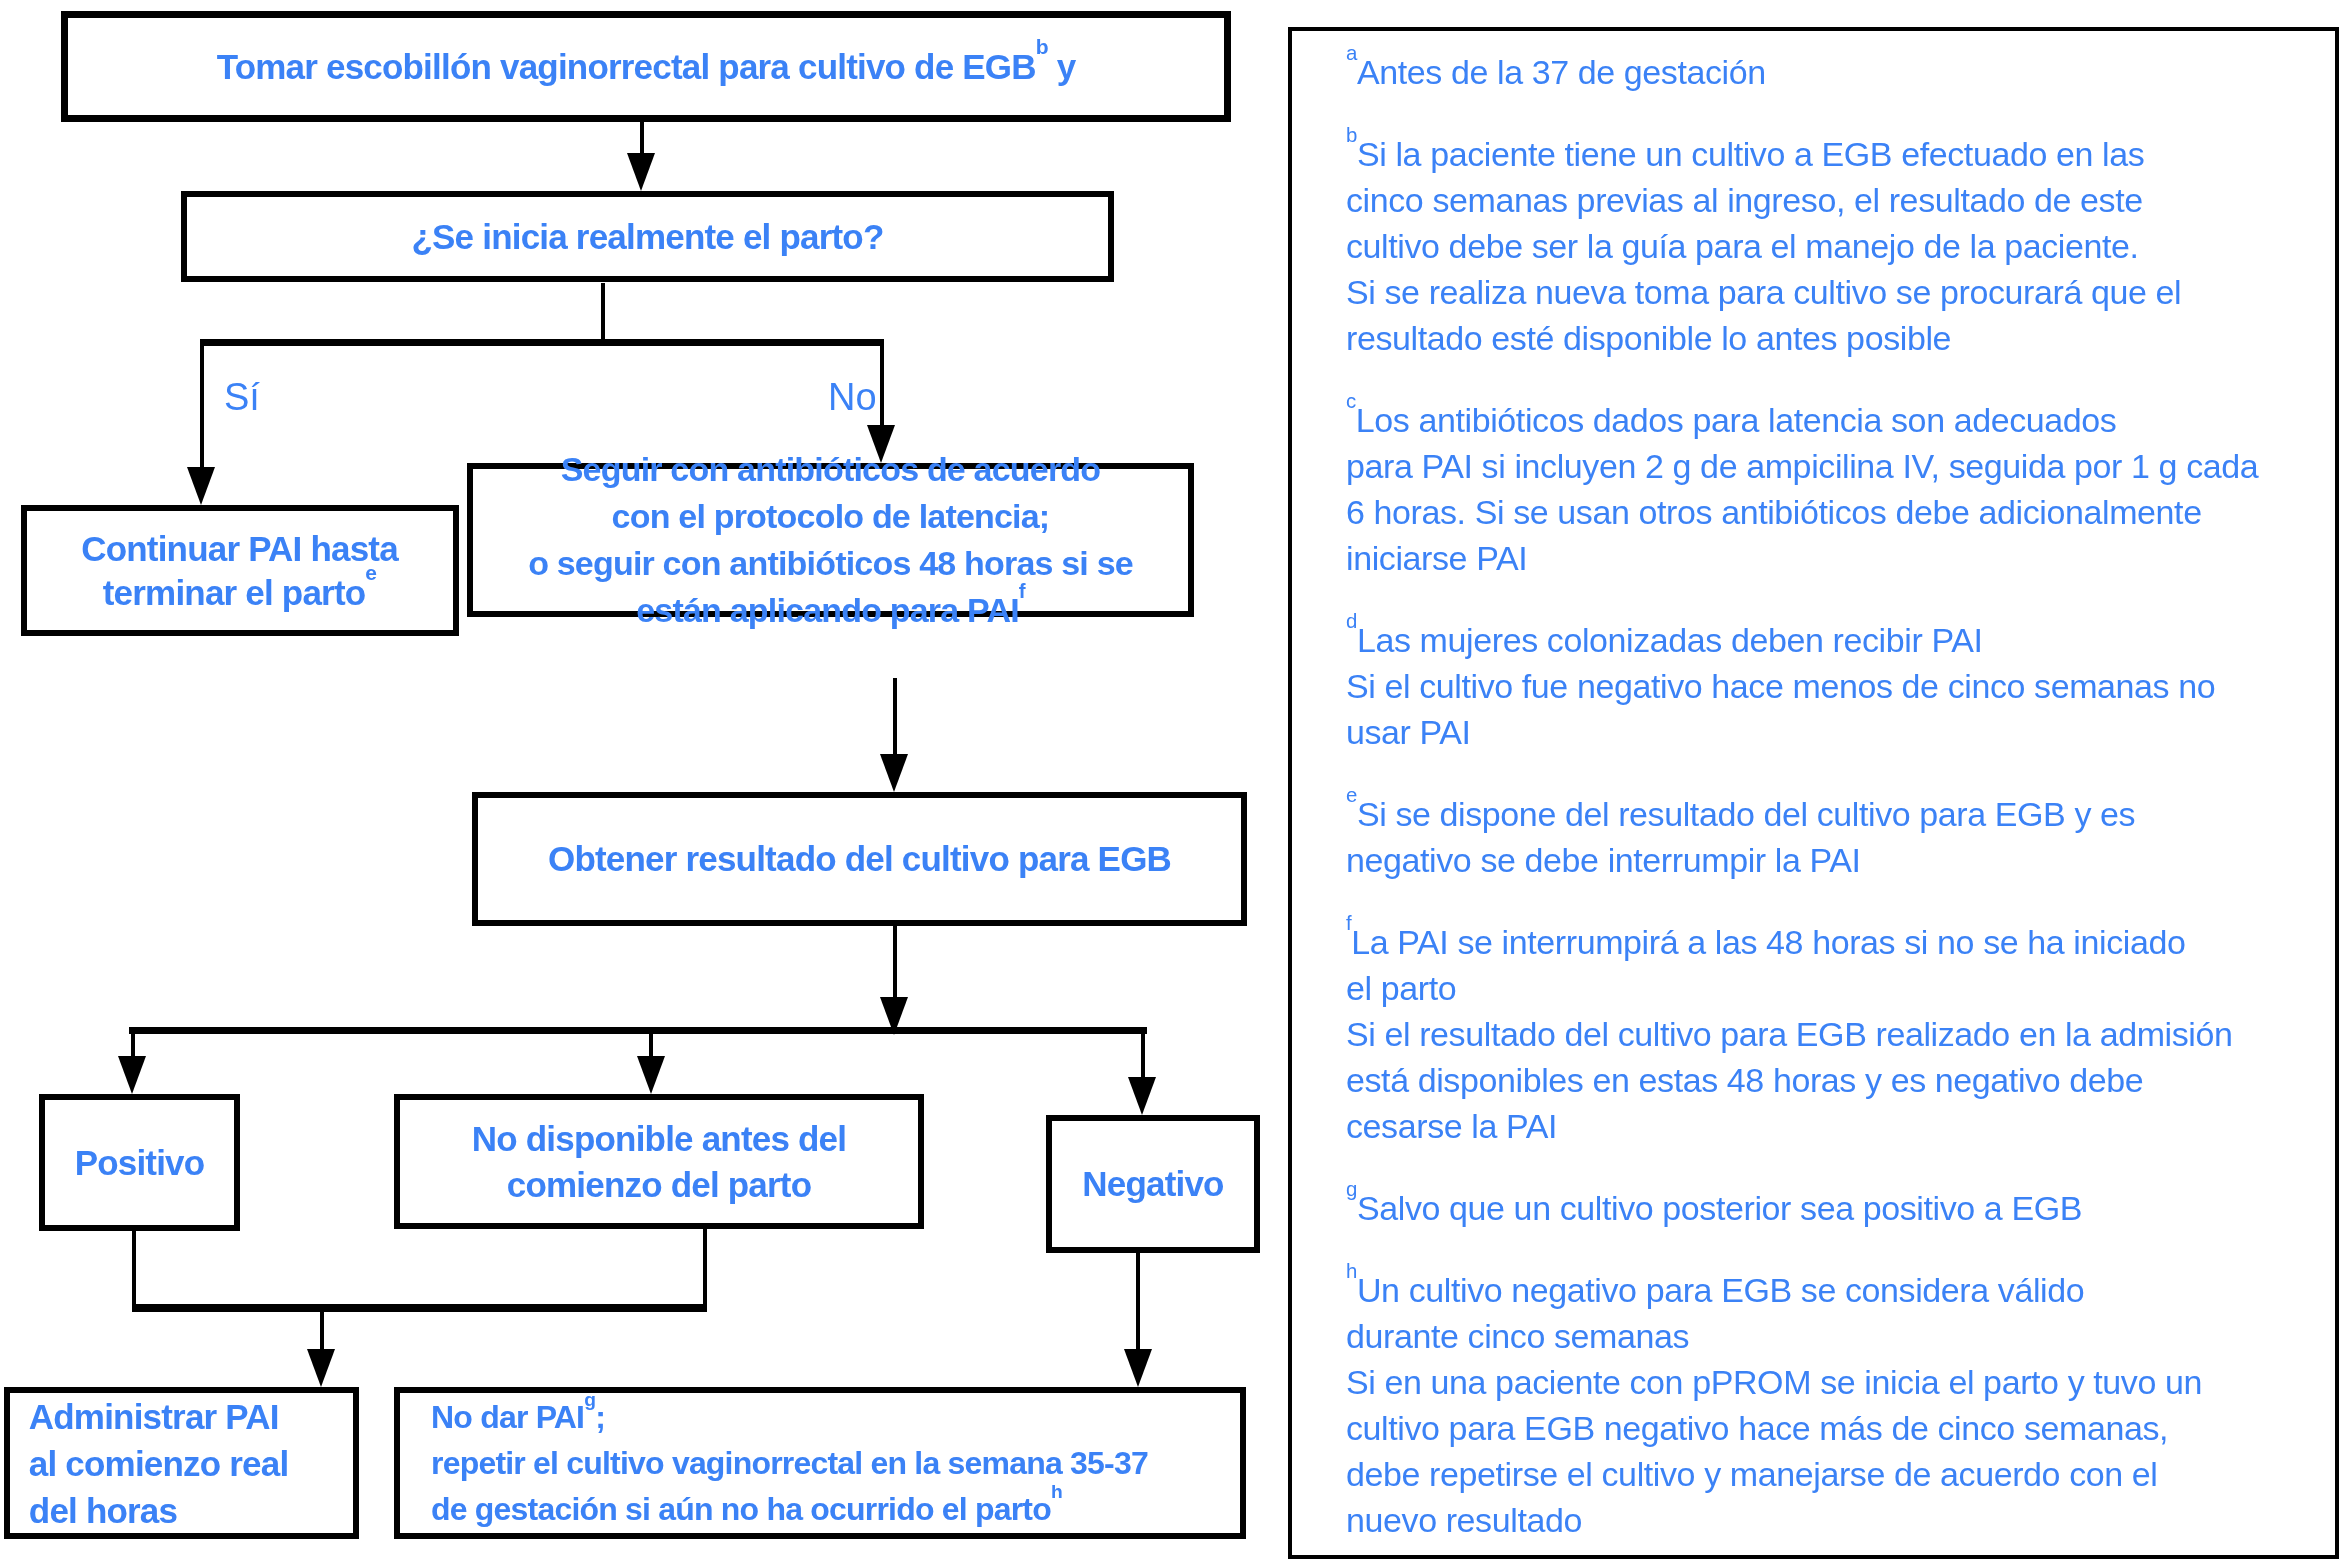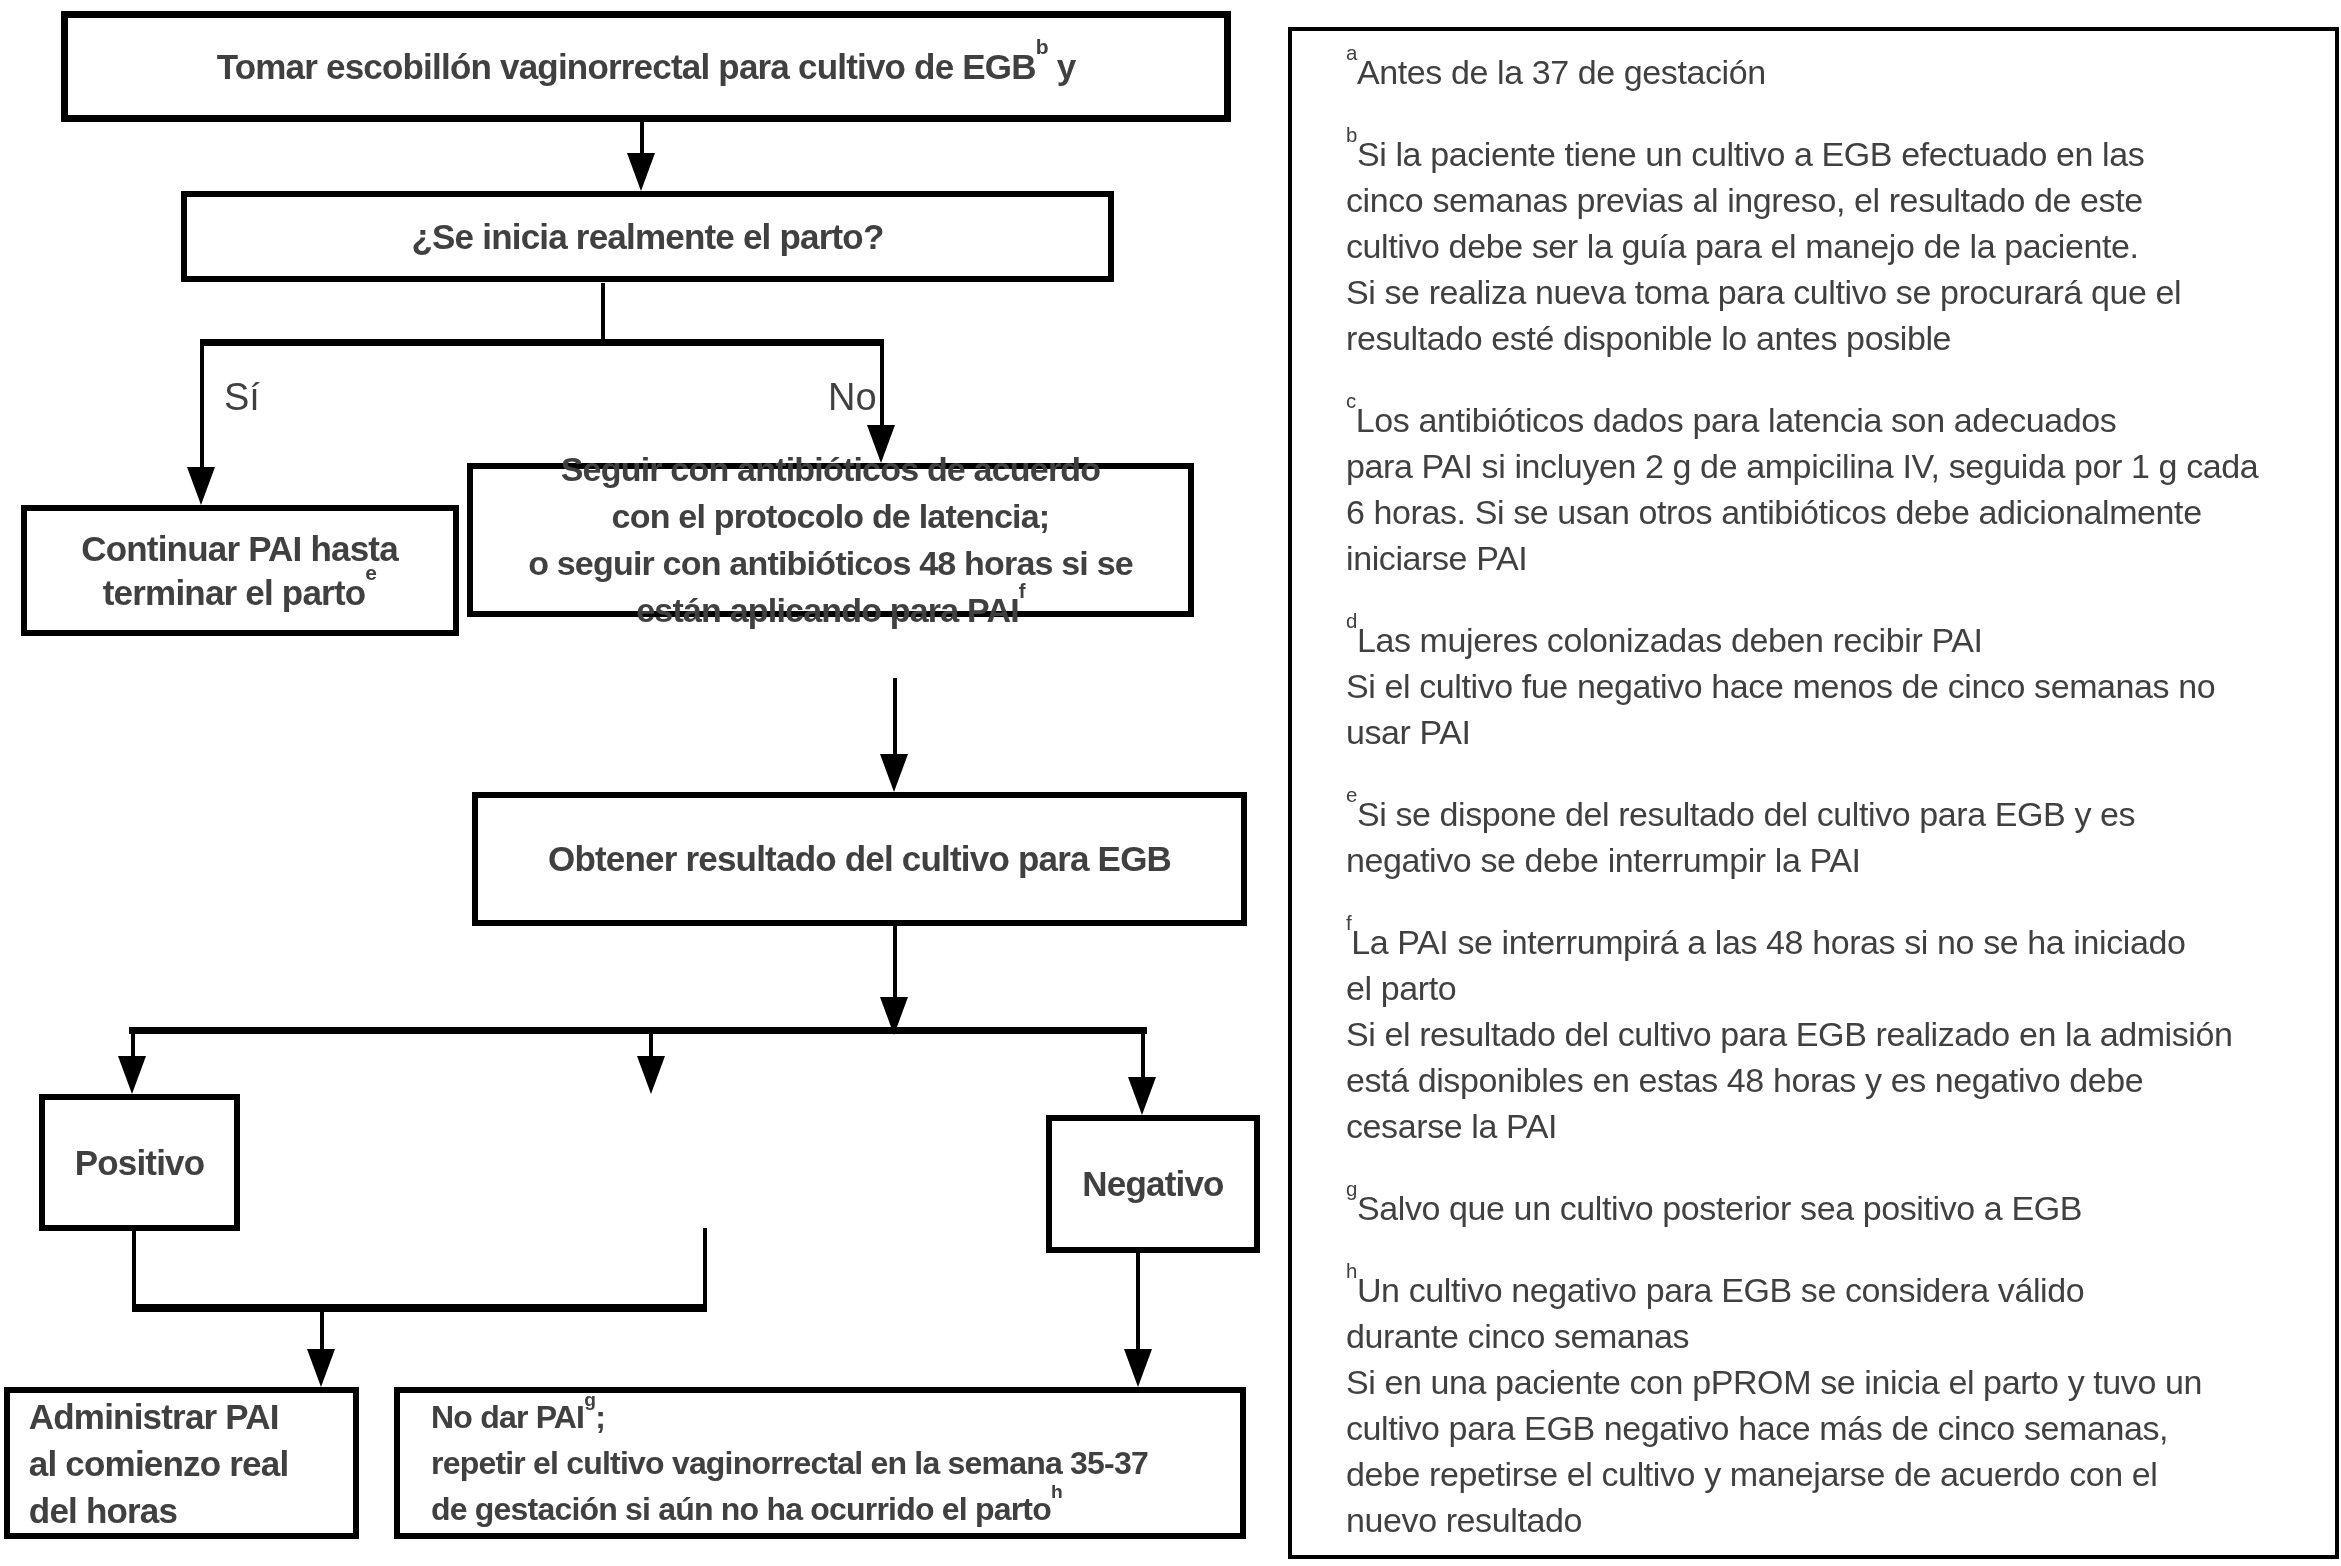--- a/index.html
+++ b/index.html
@@ -1,18 +1,18 @@
 <!DOCTYPE html>
 <html style="font-size:12px"><head>
 <meta charset="utf-8">
 <style>
   html,body{margin:0;padding:0;background:#ffffff;}
   .canvas{
     position:relative;width:2342px;height:1566px;background:#ffffff;
-    font-family:"Liberation Sans",sans-serif;color:#404040;overflow:hidden;
+    font-family:"Liberation Sans",sans-serif;color:#3b82f6;overflow:hidden;
   }
   .node{
     position:absolute;box-sizing:border-box;border:6.8px solid #000;background:#fff;
     display:flex;flex-direction:column;justify-content:center;align-items:center;
     text-align:center;font-weight:700;letter-spacing:-0.8px;
   }
   .node.left-align{align-items:flex-start;text-align:left;}
   .vline,.hline{position:absolute;background:#000;}
   .arrowhead{
     position:absolute;width:0;height:0;
@@ -83,20 +83,24 @@
   <div class="arrowhead" style="left:118px;top:1056px;"></div>
   <div class="vline" style="left:649px;top:1031px;width:3.8px;height:29px;"></div>
   <div class="arrowhead" style="left:637px;top:1056px;"></div>
   <div class="vline" style="left:1141px;top:1031px;width:3.8px;height:49px;"></div>
   <div class="arrowhead" style="left:1128px;top:1077px;"></div>
 
   <div class="node" style="left:39px;top:1094px;width:201px;height:137px;font-size:35px;">
     <div>Positivo</div>
   </div>
 
+  <div class="node" style="left:394px;top:1094px;width:530px;height:135px;font-size:35px;line-height:46px;">
+    <div>No disponible antes del</div>
+    <div>comienzo del parto</div>
+  </div>
 
   <div class="node" style="left:1046px;top:1115px;width:214px;height:138px;font-size:35px;">
     <div>Negativo</div>
   </div>
 
   <div class="vline" style="left:132px;top:1229px;width:3.8px;height:81px;"></div>
   <div class="vline" style="left:703px;top:1228px;width:3.8px;height:82px;"></div>
   <div class="hline" style="left:132px;top:1304px;width:575px;height:7.6px;"></div>
   <div class="vline" style="left:320px;top:1311px;width:3.8px;height:41px;"></div>
   <div class="arrowhead" style="left:307px;top:1349px;"></div>

